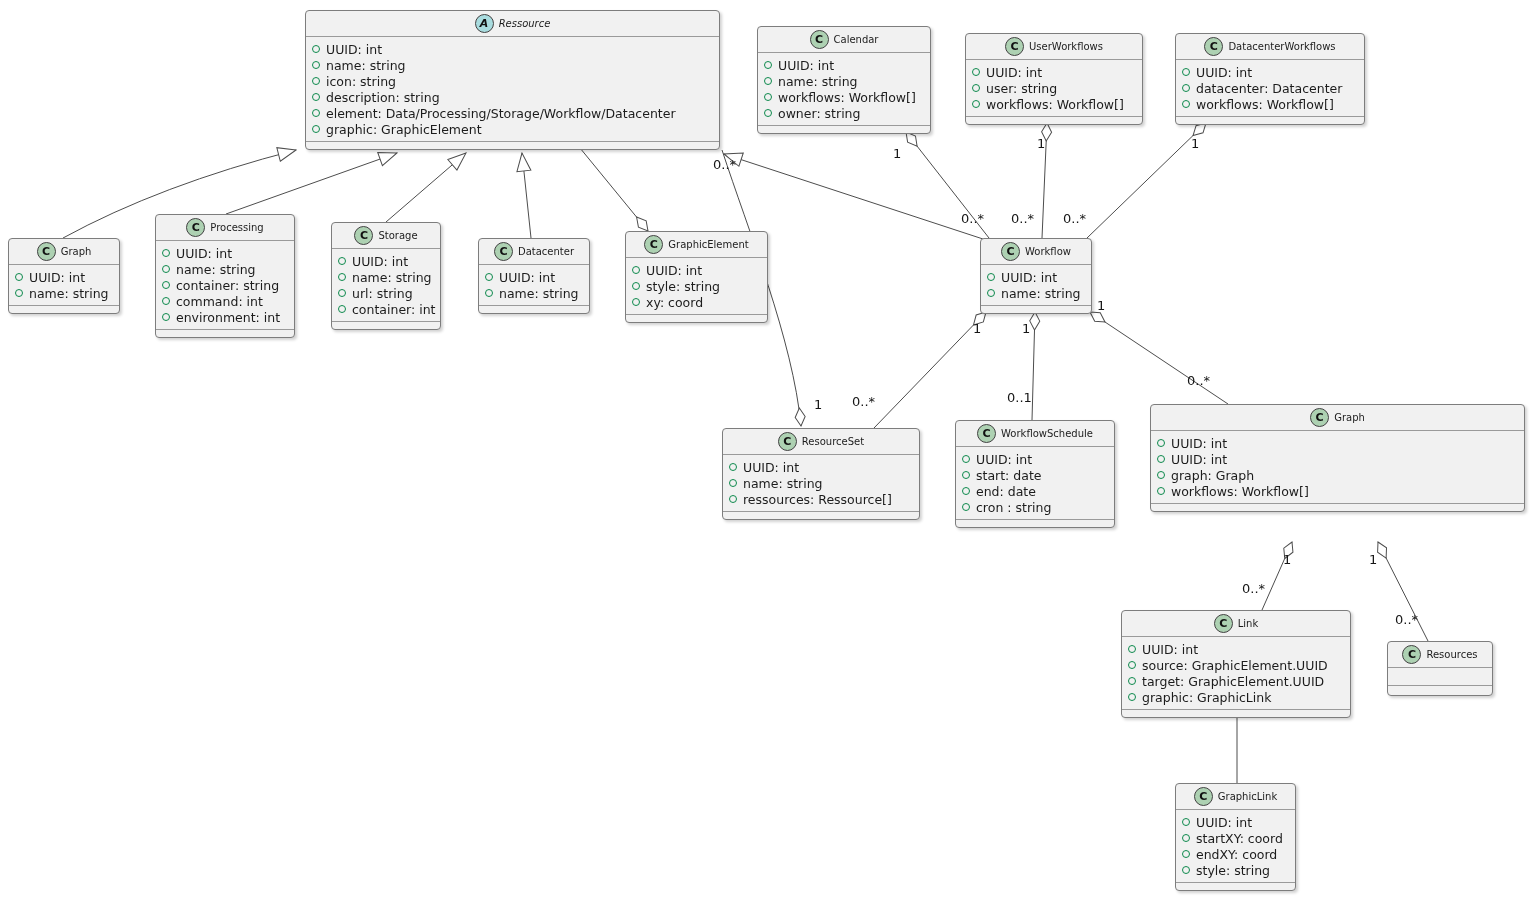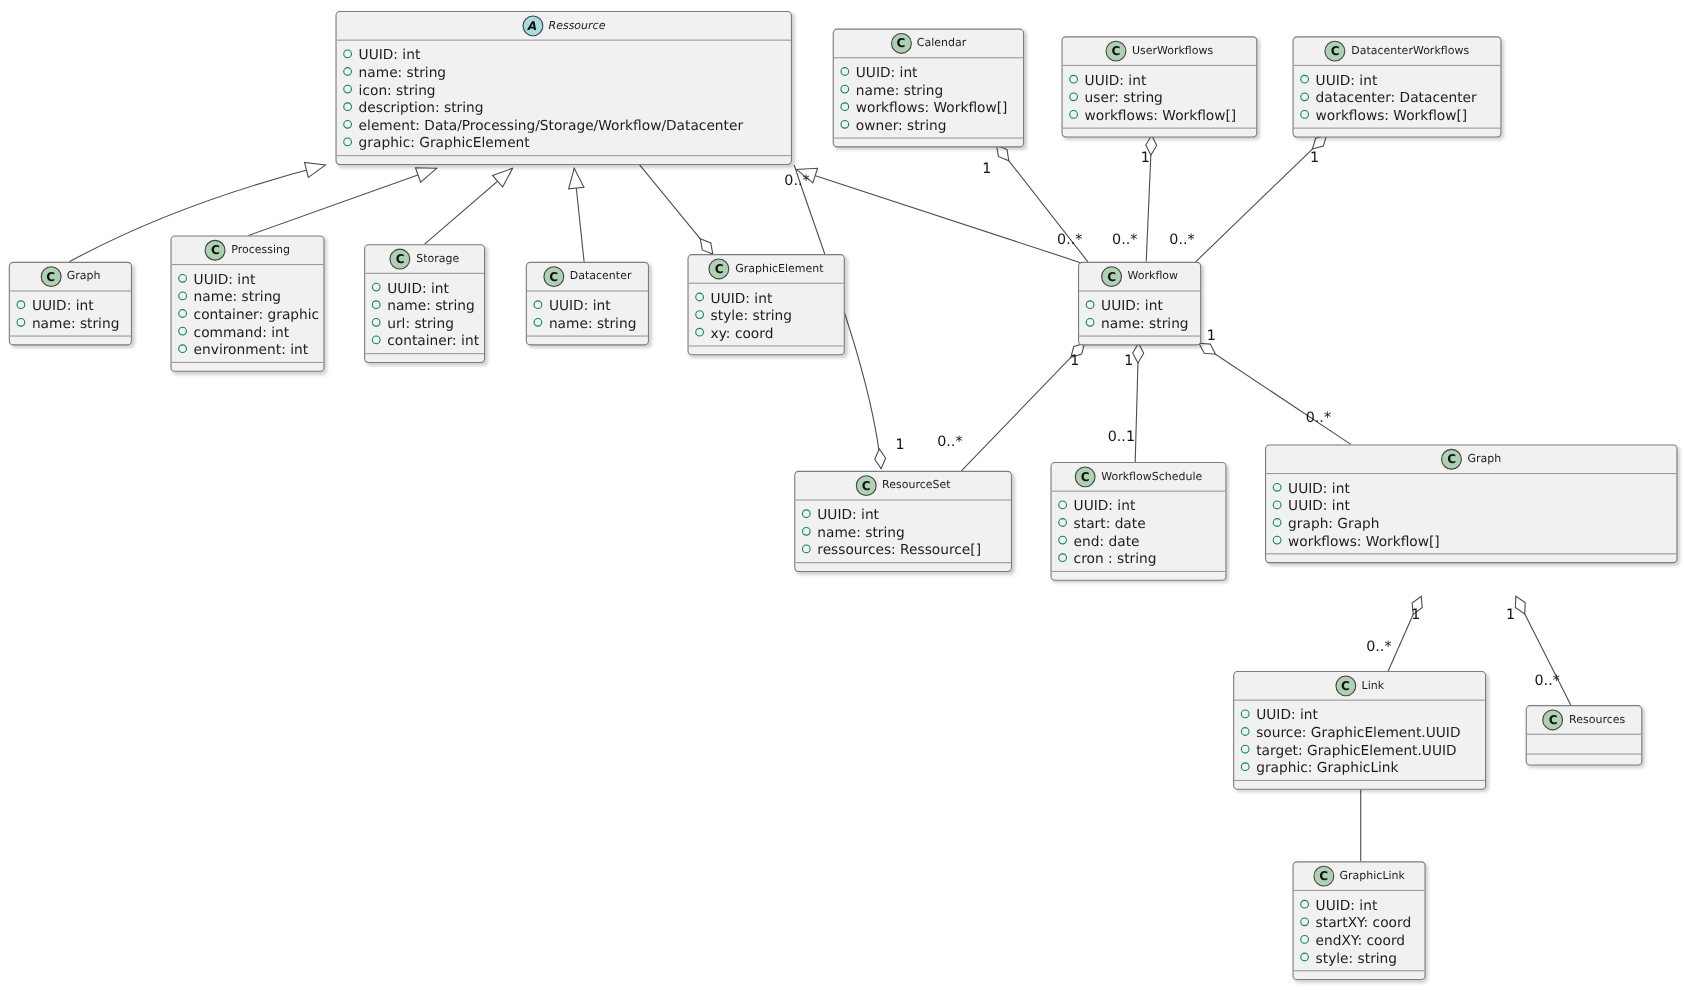--- a/index.html
+++ b/index.html
@@ -207,21 +207,21 @@
       <div class="attr">
         <span class="dot"></span>
         <span class="attr-text">UUID: int</span>
       </div>
       <div class="attr">
         <span class="dot"></span>
         <span class="attr-text">name: string</span>
       </div>
       <div class="attr">
         <span class="dot"></span>
-        <span class="attr-text">container: graphic</span>
+        <span class="attr-text">container: string</span>
       </div>
       <div class="attr">
         <span class="dot"></span>
         <span class="attr-text">command: int</span>
       </div>
       <div class="attr">
         <span class="dot"></span>
         <span class="attr-text">environment: int</span>
       </div>
     </div>

